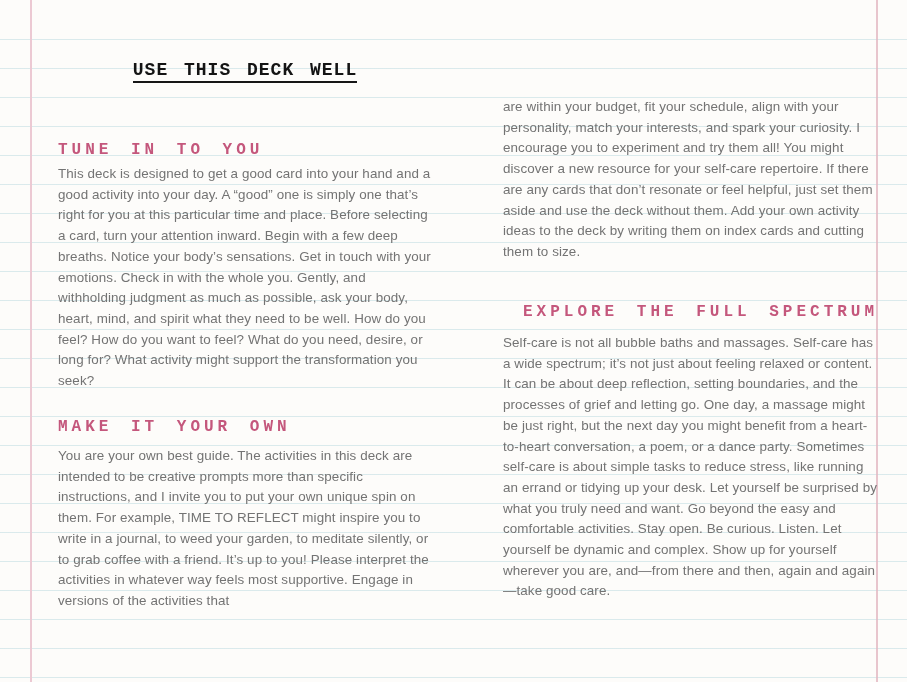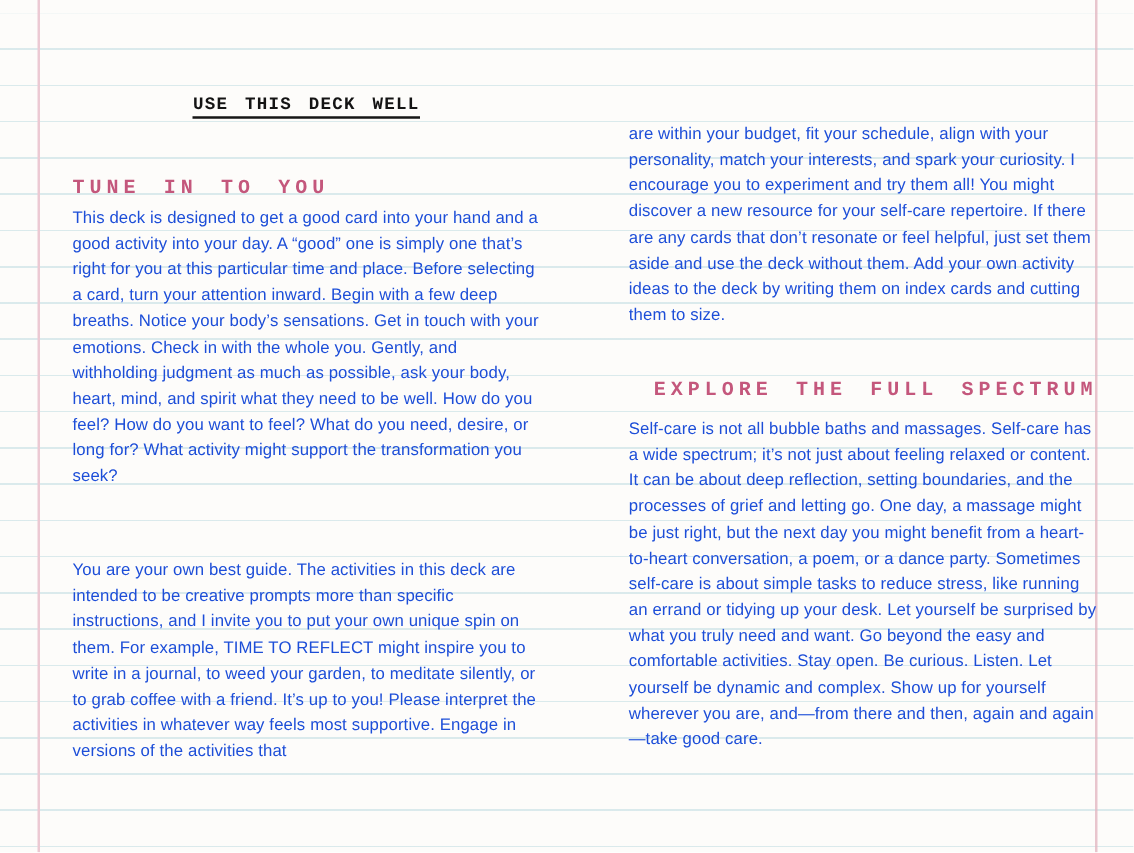--- a/index.html
+++ b/index.html
@@ -41,27 +41,27 @@
   }
   .vline.left  { left: 30px;  background: #ecc9d3; }
   .vline.right { left: 876px; background: #e2b7c2; opacity: 0.8; }
 
   .col { position: absolute; top: 0; height: 100%; }
   .col-left  { left: 58px;  width: 374px; }
   .col-right { left: 503px; width: 377px; }
 
   .page-header {
     position: absolute;
-    top: 76px;
+    top: 60px;
     left: 0;
     right: 0;
     text-align: center;
     font-family: "Liberation Mono", monospace;
     font-weight: 700;
-    font-size: 14px;
+    font-size: 18px;
     letter-spacing: 1px;
     word-spacing: 4px;
     color: #141414;
   }
   .page-header .underline {
     display: inline-block;
     border-bottom: 2px solid #161616;
     padding-bottom: 1px;
   }
   .section-heading {
@@ -77,21 +77,21 @@
     white-space: nowrap;
   }
   .body-text {
     position: absolute;
     left: 0;
     margin: 0;
     width: 100%;
     font-size: 13.4px;
     line-height: 20.7px;
     letter-spacing: 0.1px;
-    color: #1d4ed8;
+    color: #737373;
   }
   .heading-tune    { top: 130px; margin-top: 11px; }
   .para-tune       { top: 164px; }
   .heading-make    { top: 418px; }
   .para-make       { top: 446px; }
   .para-cont       { top: 97px;  }
   .heading-explore { top: 303px; margin-left: 20px; }
   .para-explore    { top: 333px; }
 </style>
 </head>
@@ -103,20 +103,21 @@
   <div class="vline right"></div>
 
   <div class="col col-left">
     <div class="page-header">
       <span class="underline">USE THIS DECK WELL</span>
     </div>
 
     <h2 class="section-heading heading-tune">TUNE IN TO YOU</h2>
     <p class="body-text para-tune">This deck is designed to get a good card into your hand and a good activity into your day. A “good” one is simply one that’s right for you at this particular time and place. Before selecting a card, turn your attention inward. Begin with a few deep breaths. Notice your body’s sensations. Get in touch with your emotions. Check in with the whole you. Gently, and withholding judgment as much as possible, ask your body, heart, mind, and spirit what they need to be well. How do you feel? How do you want to feel? What do you need, desire, or long for? What activity might support the transformation you seek?</p>
 
+    <h2 class="section-heading heading-make">MAKE IT YOUR OWN</h2>
     <p class="body-text para-make">You are your own best guide. The activities in this deck are intended to be creative prompts more than specific instructions, and I invite you to put your own unique spin on them. For example, TIME TO REFLECT might inspire you to write in a journal, to weed your garden, to meditate silently, or to grab coffee with a friend. It’s up to you! Please interpret the activities in whatever way feels most supportive. Engage in versions of the activities that</p>
   </div>
 
   <div class="col col-right">
     <p class="body-text para-cont">are within your budget, fit your schedule, align with your personality, match your interests, and spark your curiosity. I encourage you to experiment and try them all! You might discover a new resource for your self-care repertoire. If there are any cards that don’t resonate or feel helpful, just set them aside and use the deck without them. Add your own activity ideas to the deck by writing them on index cards and cutting them to size.</p>
 
     <h2 class="section-heading heading-explore">EXPLORE THE FULL SPECTRUM</h2>
     <p class="body-text para-explore">Self-care is not all bubble baths and massages. Self-care has a wide spectrum; it’s not just about feeling relaxed or content. It can be about deep reflection, setting boundaries, and the processes of grief and letting go. One day, a massage might be just right, but the next day you might benefit from a heart-to-heart conversation, a poem, or a dance party. Sometimes self-care is about simple tasks to reduce stress, like running an errand or tidying up your desk. Let yourself be surprised by what you truly need and want. Go beyond the easy and comfortable activities. Stay open. Be curious. Listen. Let yourself be dynamic and complex. Show up for yourself wherever you are, and—from there and then, again and again—take good care.</p>
   </div>
 

